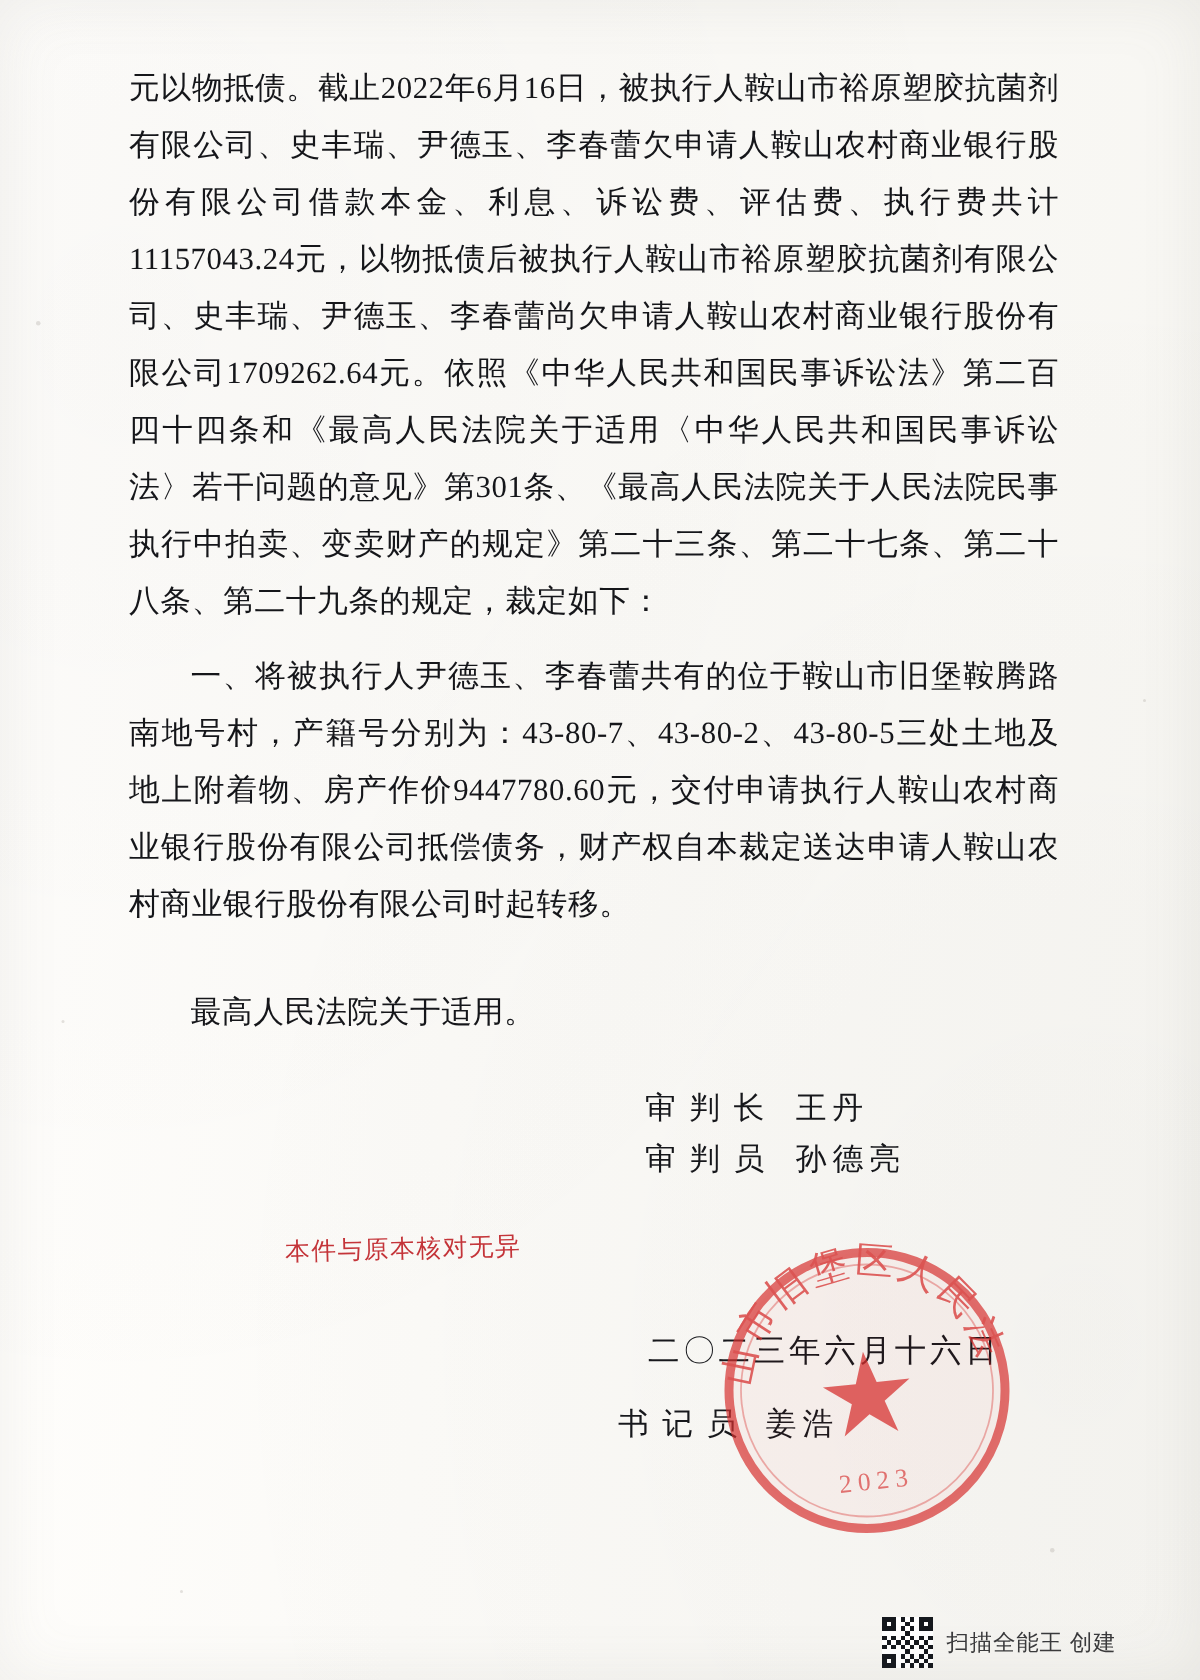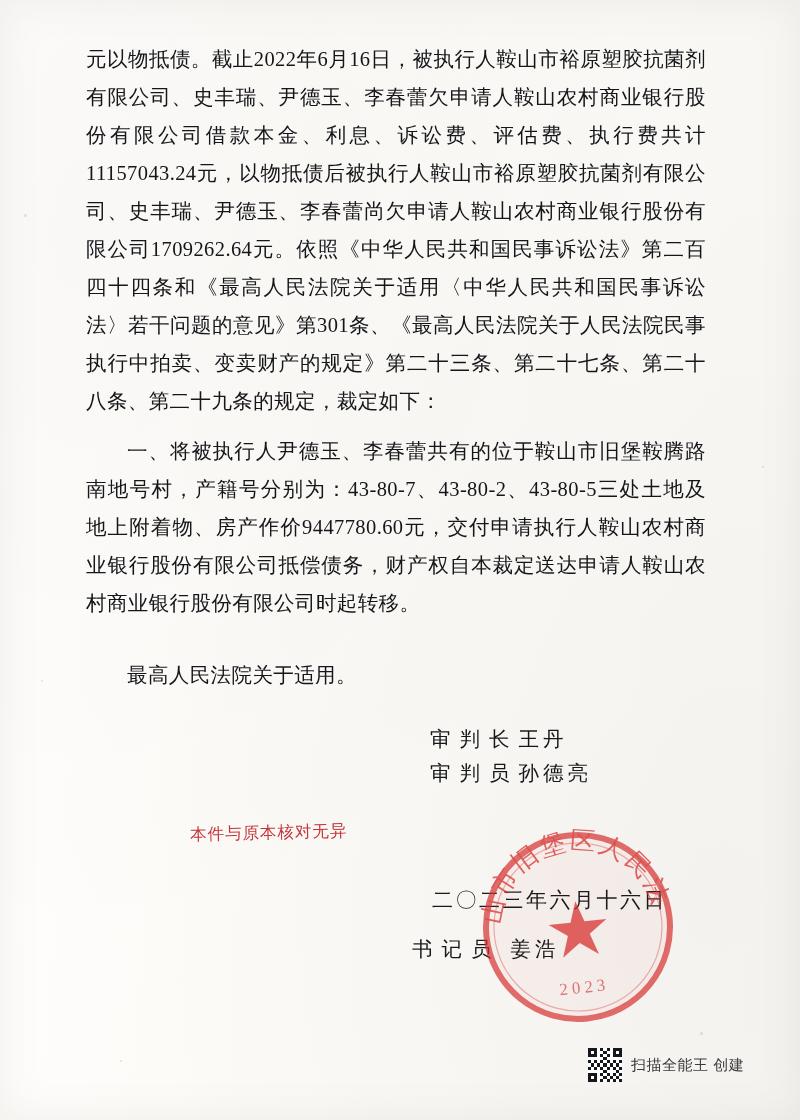--- a/index.html
+++ b/index.html
@@ -72,21 +72,21 @@
     letter-spacing: 0.5px;
     white-space: nowrap;
   }
   .sign-row .role {
     display: inline-block;
     letter-spacing: 9px;
   }
   .sign-row .name {
     display: inline-block;
     letter-spacing: 4px;
-    margin-left: 0;
+    margin-left: 12px;
   }
 
   .date-row {
     position: absolute;
     left: 432px;
     top: 886px;
     font-size: 21px;
     letter-spacing: 2.5px;
     color: #17181c;
     white-space: nowrap;
@@ -134,21 +134,21 @@
     z-index: 20;
     pointer-events: none;
     opacity: 0.82;
   }
   .seal svg { display: block; }
 
   
   .footer-mark {
     position: absolute;
     left: 588px;
-    top: 1048px;
+    top: 1078px;
     display: flex;
     align-items: center;
     gap: 9px;
   }
   .qr {
     width: 34px;
     height: 34px;
     display: block;
   }
   .footer-text {

